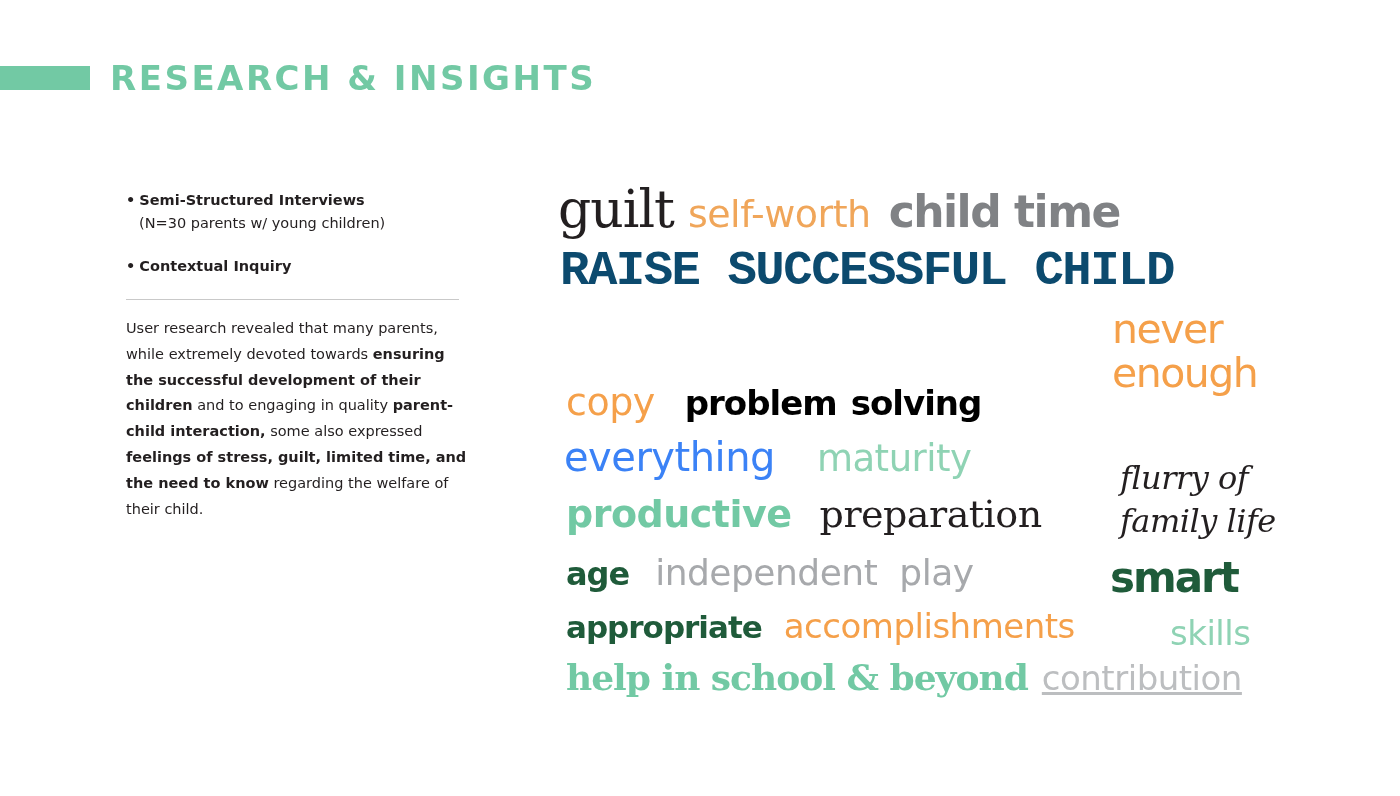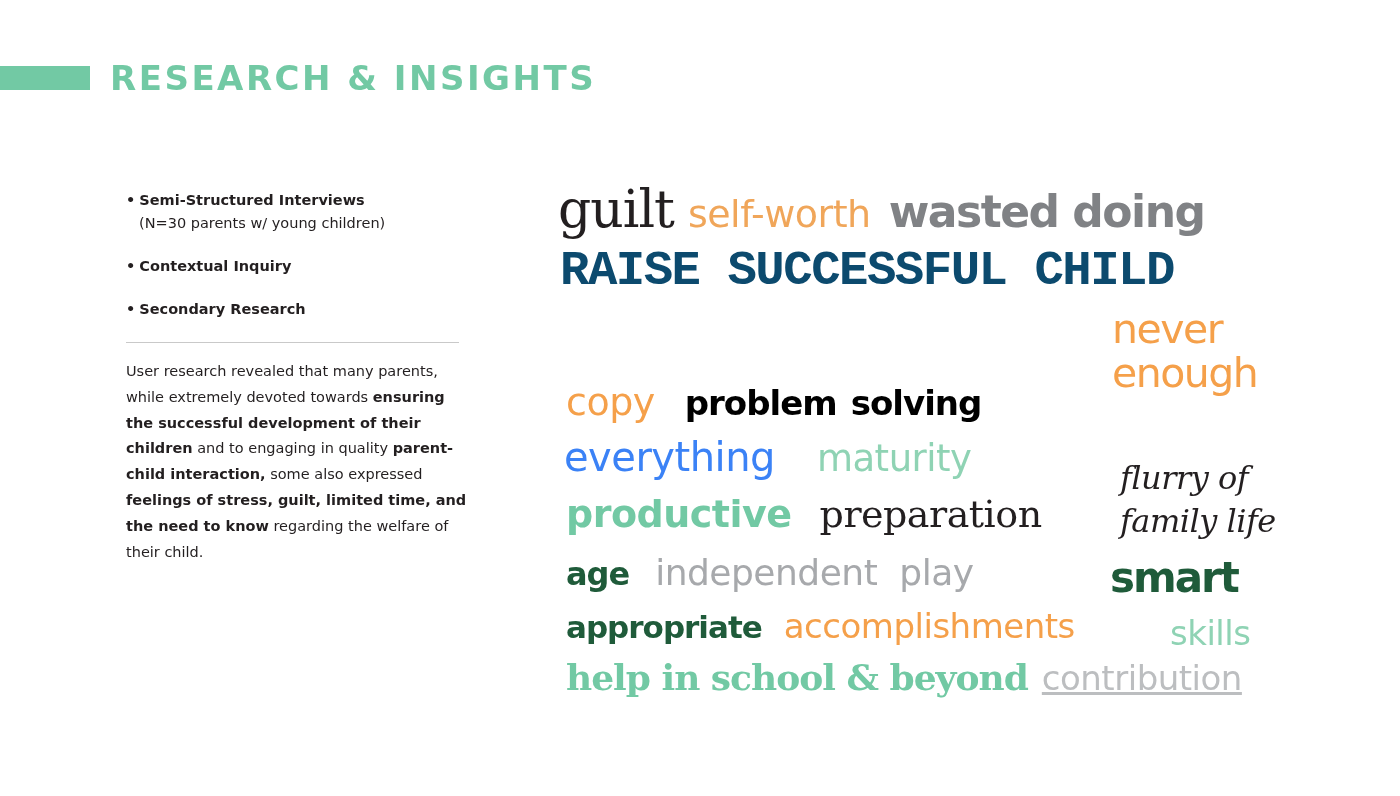--- a/index.html
+++ b/index.html
@@ -325,37 +325,34 @@
 
   <div class="bullet-item">
     <span class="bullet-dot">•</span><span>Semi-Structured Interviews</span>
     <span class="bullet-sub">(N=30 parents w/ young children)</span>
   </div>
 
   <div class="bullet-item">
     <span class="bullet-dot">•</span><span>Contextual Inquiry</span>
   </div>
 
-  <div class="bullet-item">
-    <span class="bullet-dot">•</span><span>Secondary Research</span>
-  </div>
 
   <div id="divider"></div>
 
   <div id="paragraph">
     <span>User research revealed that many parents, while extremely devoted towards </span><b>ensuring the successful development of their children</b><span> and to engaging in quality </span><b>parent-child interaction,</b><span> some also expressed </span><b>feelings of stress, guilt, limited time, and the need to know</b><span> regarding the welfare of their child.</span>
   </div>
 </div>
 
 <div id="wordcloud">
 
   <div class="wc-row" id="row1">
     <span class="wc w-guilt">guilt</span>
     <span class="wc w-selfworth">self-worth</span>
-    <span class="wc w-wastedtime">wasted doing</span>
+    <span class="wc w-wastedtime">child time</span>
   </div>
 
   <div class="wc-row" id="row2">
     <span class="wc w-raise">RAISE SUCCESSFUL CHILD</span>
   </div>
 
 
   <div id="never-block">
     <span class="w-never">never</span>
     <span class="w-enough">enough</span>

